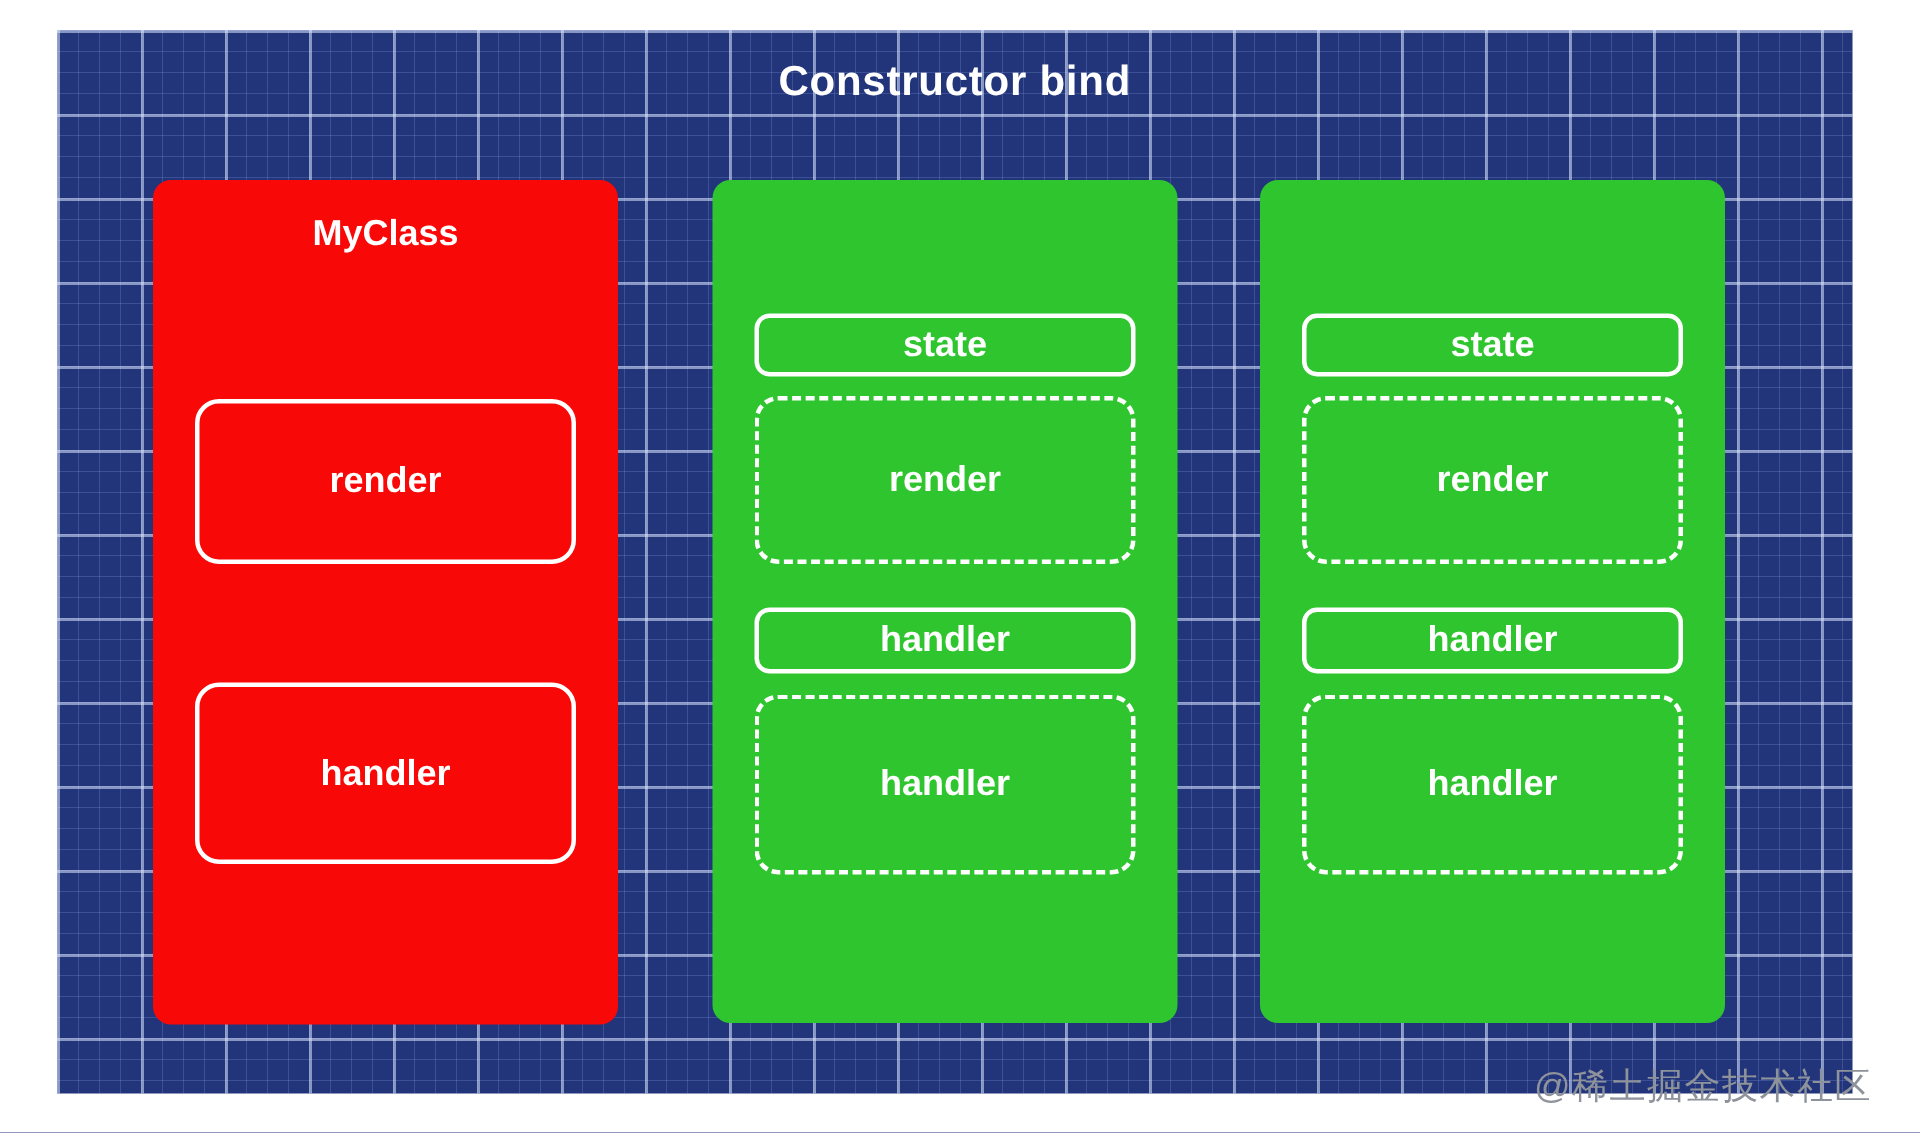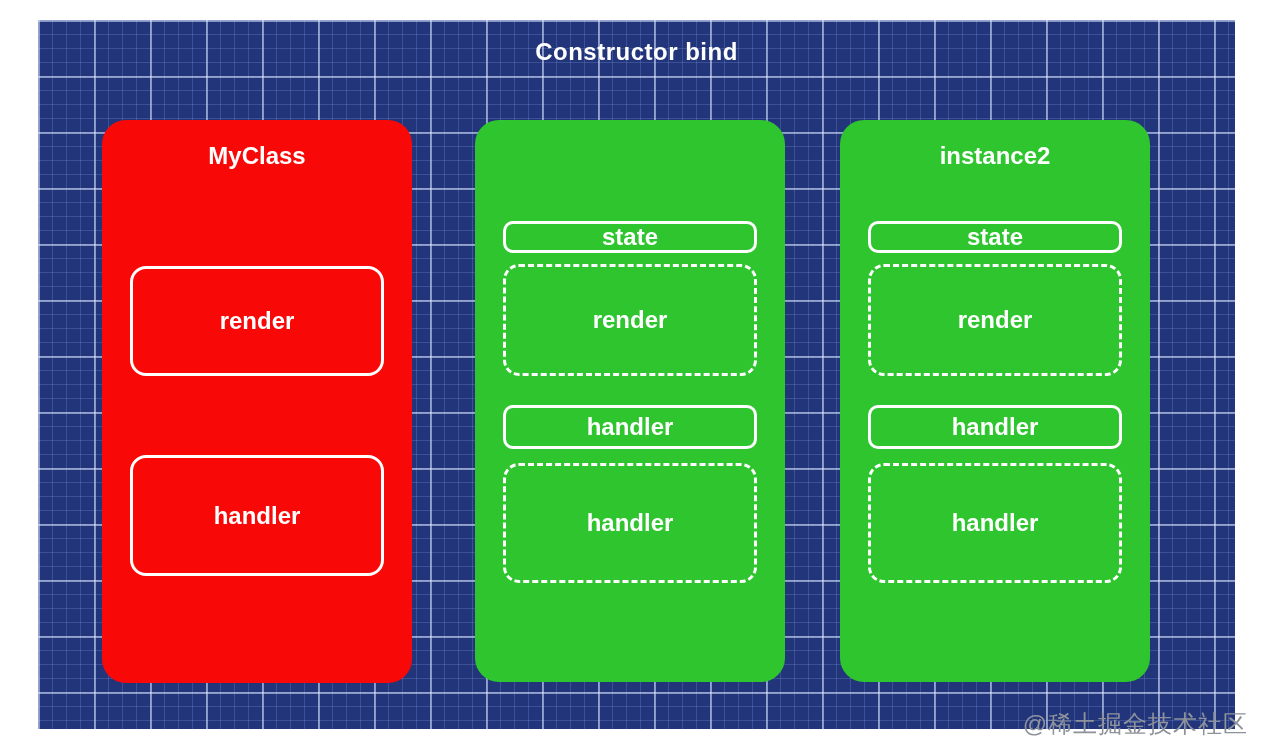--- a/index.html
+++ b/index.html
@@ -21,30 +21,30 @@
       linear-gradient(rgba(165,190,255,0.20) 1px, transparent 1px),
       linear-gradient(90deg, rgba(165,190,255,0.20) 1px, transparent 1px);
     background-size: 56px 56px, 56px 56px, 14px 14px, 14px 14px;
   }
   .diagram-title {
     position: absolute;
     left: 0; top: 18px;
     width: 100%;
     text-align: center;
     color: #ffffff;
-    font-size: 24px;
+    font-size: 28px;
     font-weight: 700;
     letter-spacing: 0.5px;
   }
   .card {
     position: absolute;
     top: 100px;
     width: 310px;
     height: 562px;
-    border-radius: 24px;
+    border-radius: 12px;
   }
   .card-red { background: #f90808; left: 64px; height: 563px; }
   .card-green { background: #2fc52f; }
   .card-instance1 { left: 437px; }
   .card-instance2 { left: 802px; }
   .card-title {
     position: absolute;
     top: 22px;
     width: 100%;
     text-align: center;
@@ -64,21 +64,21 @@
     align-items: center;
     justify-content: center;
   }
   .box-large { border-radius: 16px; }
   .box-small { border-radius: 10px; }
   .box-dashed { border-style: dashed; }
   
   .card-red .pos-0 { top: 146px; height: 110px; }
   .card-red .pos-1 { top: 335px; height: 121px; }
   
-  .card-green .pos-0 { top: 101px;  height: 32px;  }
+  .card-green .pos-0 { top: 89px;  height: 42px;  }
   .card-green .pos-1 { top: 144px; height: 112px; }
   .card-green .pos-2 { top: 285px; height: 44px;  }
   .card-green .pos-3 { top: 343px; height: 120px; }
   .watermark {
     position: absolute;
     right: 32px;
     top: 708px;
     color: #8e939b;
     font-size: 24px;
     letter-spacing: 1px;
@@ -97,21 +97,20 @@
   </div>
 
   <div class="card card-green card-instance1">
     <div class="box box-small pos-0">state</div>
     <div class="box box-large box-dashed pos-1">render</div>
     <div class="box box-small pos-2">handler</div>
     <div class="box box-large box-dashed pos-3">handler</div>
   </div>
 
   <div class="card card-green card-instance2">
-    <div class="card-title">instance2</div>
     <div class="box box-small pos-0">state</div>
     <div class="box box-large box-dashed pos-1">render</div>
     <div class="box box-small pos-2">handler</div>
     <div class="box box-large box-dashed pos-3">handler</div>
   </div>
 </div>
 
 <div class="watermark">@稀土掘金技术社区</div>
 
 </body></html>

